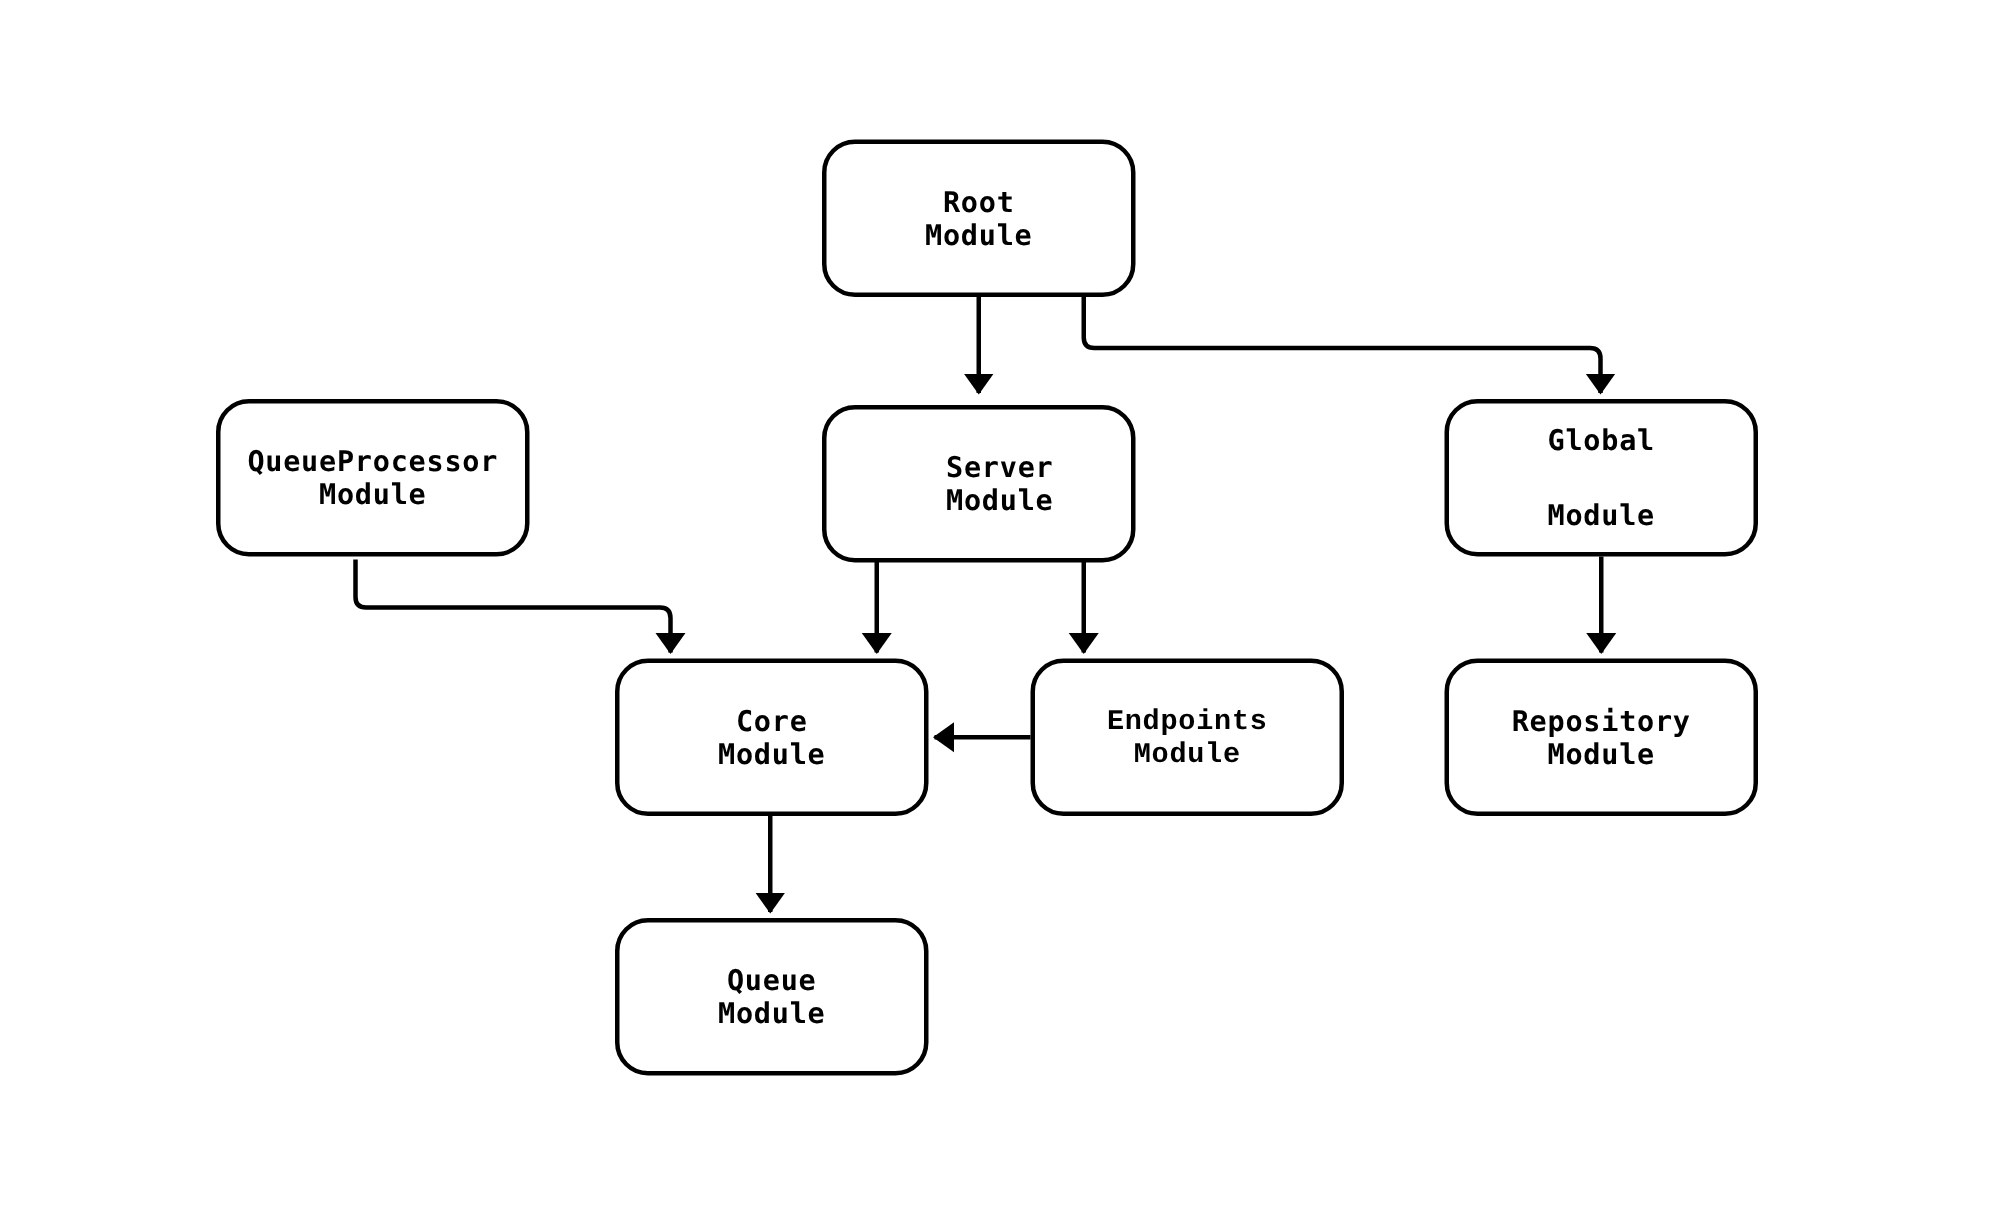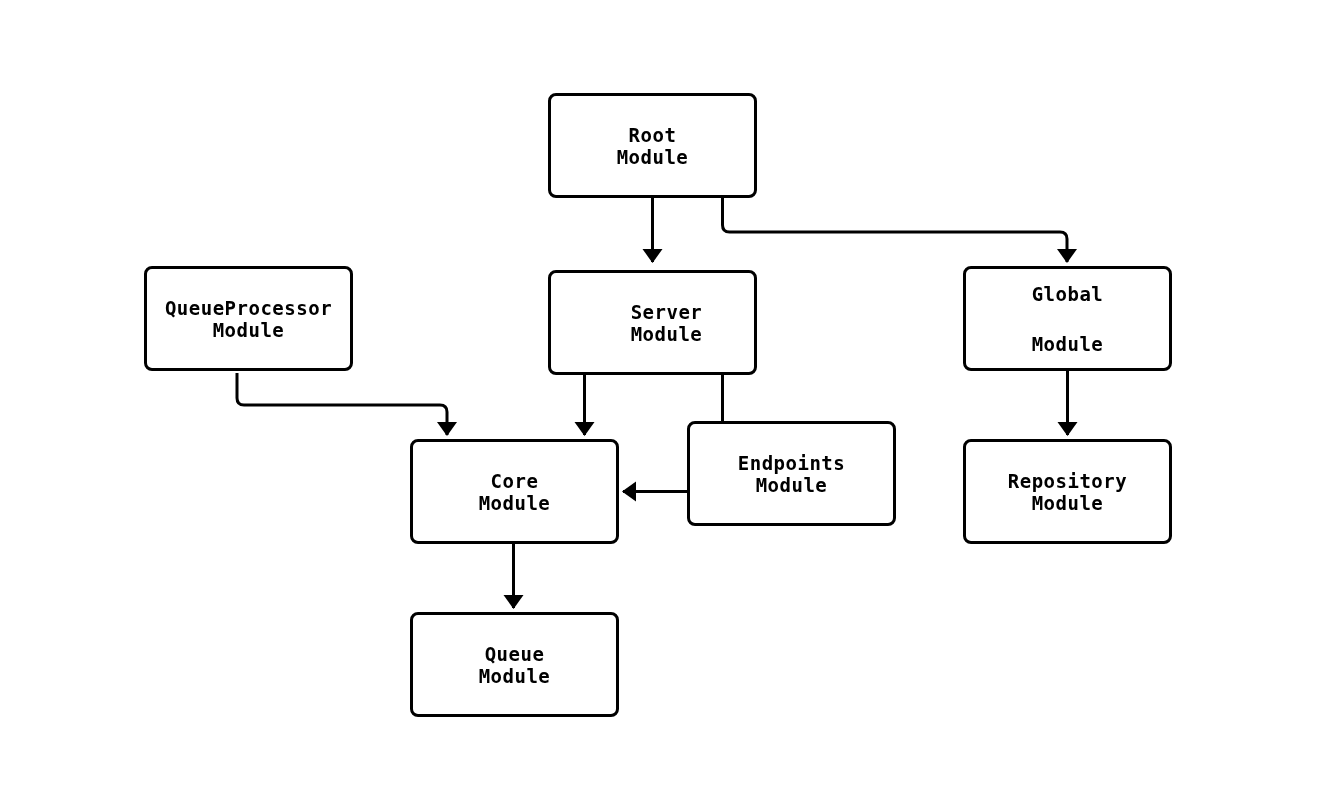--- a/index.html
+++ b/index.html
@@ -27,39 +27,39 @@
     stroke: #000000;
     stroke-width: 3;
   }
   .node {
     position: absolute;
     width: 209px;
     height: 105px;
     box-sizing: border-box;
     background: #ffffff;
     border: 3px solid #000000;
-    border-radius: 8px;
+    border-radius: 22px;
     display: flex;
     flex-direction: column;
     align-items: center;
     justify-content: center;
     text-align: center;
     font-weight: bold;
     font-size: 19px;
     line-height: 22px;
     color: #000000;
     letter-spacing: 0.5px;
   }
   .node span { display: block; }
   .node-root            { left: 548px;  top: 93px;  }
   .node-server          { left: 548px;  top: 270px; padding-left: 28px; }
   .node-queue-processor { left: 133px;  top: 266px; margin-left: 11px; }
   .node-global          { left: 963px;  top: 266px; gap: 28px; }
   .node-core            { left: 410px;  top: 439px; text-align: right; }
-  .node-endpoints       { left: 687px;  top: 421px; }
+  .node-endpoints       { left: 687px;  top: 439px; font-family: Liberation Mono, monospace; }
   .node-repository      { left: 963px;  top: 439px; }
   .node-queue           { left: 410px;  top: 612px; }
 </style>
 </head>
 <body>
 
 <div class="canvas">
 
   <svg class="edges-layer" width="1337" height="809" viewBox="0 0 1337 809" xmlns="http://www.w3.org/2000/svg">
     <defs>

